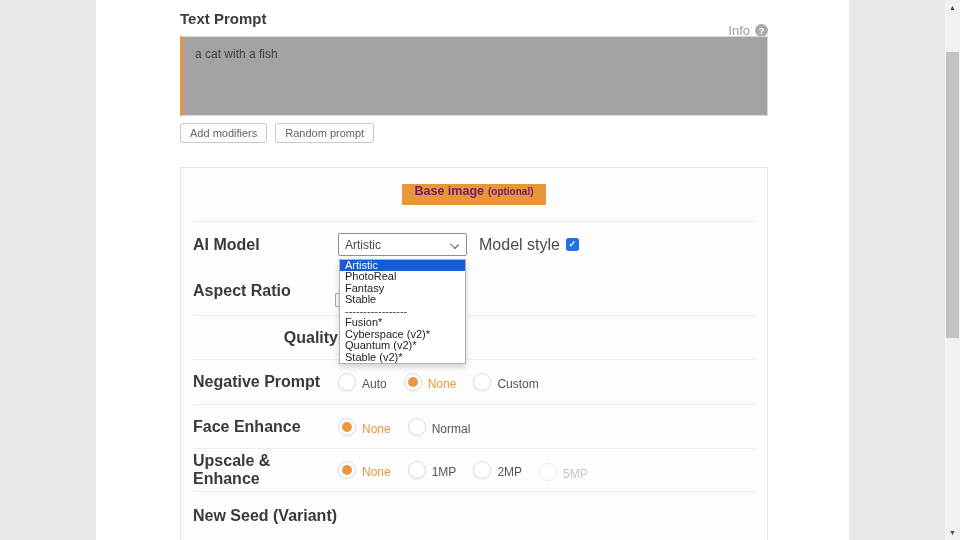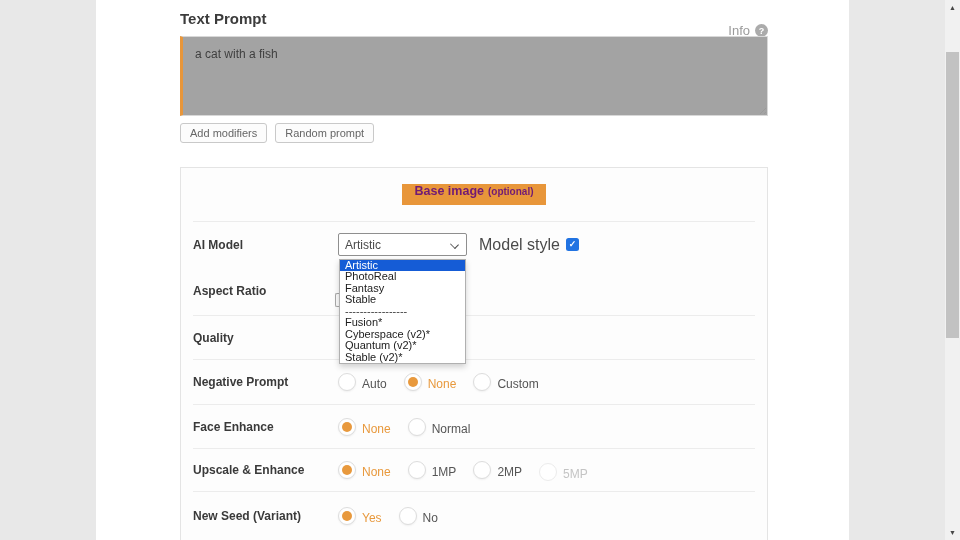--- a/index.html
+++ b/index.html
@@ -24,21 +24,21 @@
 
   .panel { position:absolute; left:84px; top:167px; width:588px; height:373px; background:#fdfdfd; border:1px solid #e4e4e4; border-bottom:none; display:flex; flex-direction:column; }
   .base-image-section { height:57px; display:flex; align-items:center; justify-content:center; }
   .base-image-btn { background:#e8963a; color:#701a75; border:none; border-radius:0; height:21px; padding:0 12px; display:flex; align-items:baseline; gap:4px; cursor:pointer; font-family:"Liberation Sans", sans-serif; }
   .base-image-btn .main { font-size:12.5px; font-weight:bold; }
   .base-image-btn .sub { font-size:10px; font-weight:bold; }
 
   .divider { height:1px; background:#ececec; margin:0 12px; flex:none; }
 
   .row { display:flex; align-items:center; padding-left:12px; flex:none; }
-  .row-label { width:145px; font-size:12px; font-weight:bold; color:#3a3a3a; flex:none; }
+  .row-label { width:145px; font-size:16px; font-weight:bold; color:#3a3a3a; flex:none; }
   .row-controls { display:flex; align-items:center; }
 
   .select-box { position:relative; width:129px; height:23px; border:1px solid #8f8f8f; border-radius:2px; background:#fff; display:flex; align-items:center; padding:0 6px; font-size:12px; color:#4a4a4a; cursor:pointer; }
   .select-box .chevron { position:absolute; right:8px; top:7px; width:7px; height:7px; border-right:1.5px solid #4a4a4a; border-bottom:1.5px solid #4a4a4a; transform:rotate(45deg) scale(1,0.8); }
 
   .model-style-label { font-size:16px; color:#4a4a4a; margin-left:12px; }
   .checkbox { width:13px; height:13px; border-radius:2.5px; background:#2173e2; margin-left:6px; display:inline-flex; align-items:center; justify-content:center; cursor:pointer; }
   .checkbox .mark { color:#fff; font-size:9px; font-weight:bold; line-height:1; }
 
   .radio-opt { display:flex; align-items:flex-end; margin-right:17px; cursor:pointer; }
@@ -107,21 +107,21 @@
           </span>
         </div>
       </div>
 
       <div id="setting-rows">
           <div class="row" style="height: 48px;">
             <span class="row-label">Aspect Ratio</span>
             <div class="row-controls"></div>
           </div>
           <div class="divider"></div>
-          <div class="row" style="height: 43px;">
+          <div class="row" style="height: 43px; text-align: right;">
             <span class="row-label">Quality</span>
             <div class="row-controls"></div>
           </div>
           <div class="divider"></div>
           <div class="row" style="height: 44px;">
             <span class="row-label">Negative Prompt</span>
             <div class="row-controls">
               <span class="radio-opt ">
                 <span class="radio-circle">
                   <span class="radio-dot"></span>
@@ -186,34 +186,20 @@
                 <span class="radio-circle">
                   <span class="radio-dot"></span>
                 </span>
                 <span class="radio-label">5MP</span>
               </span>
             </div>
           </div>
           <div class="divider"></div>
           <div class="row" style="height: 48px;">
             <span class="row-label">New Seed (Variant)</span>
-            <div class="row-controls">
-              <span class="radio-opt selected">
-                <span class="radio-circle">
-                  <span class="radio-dot"></span>
-                </span>
-                <span class="radio-label">Yes</span>
-              </span>
-              <span class="radio-opt ">
-                <span class="radio-circle">
-                  <span class="radio-dot"></span>
-                </span>
-                <span class="radio-label">No</span>
-              </span>
-            </div>
           </div>
         </div>
     </div>
   </div>
 
   <div class="hidden-fragment"></div>
 
   <div class="dropdown" id="dropdown">
       <div class="dd-item highlighted">Artistic</div>
       <div class="dd-item">PhotoReal</div>

